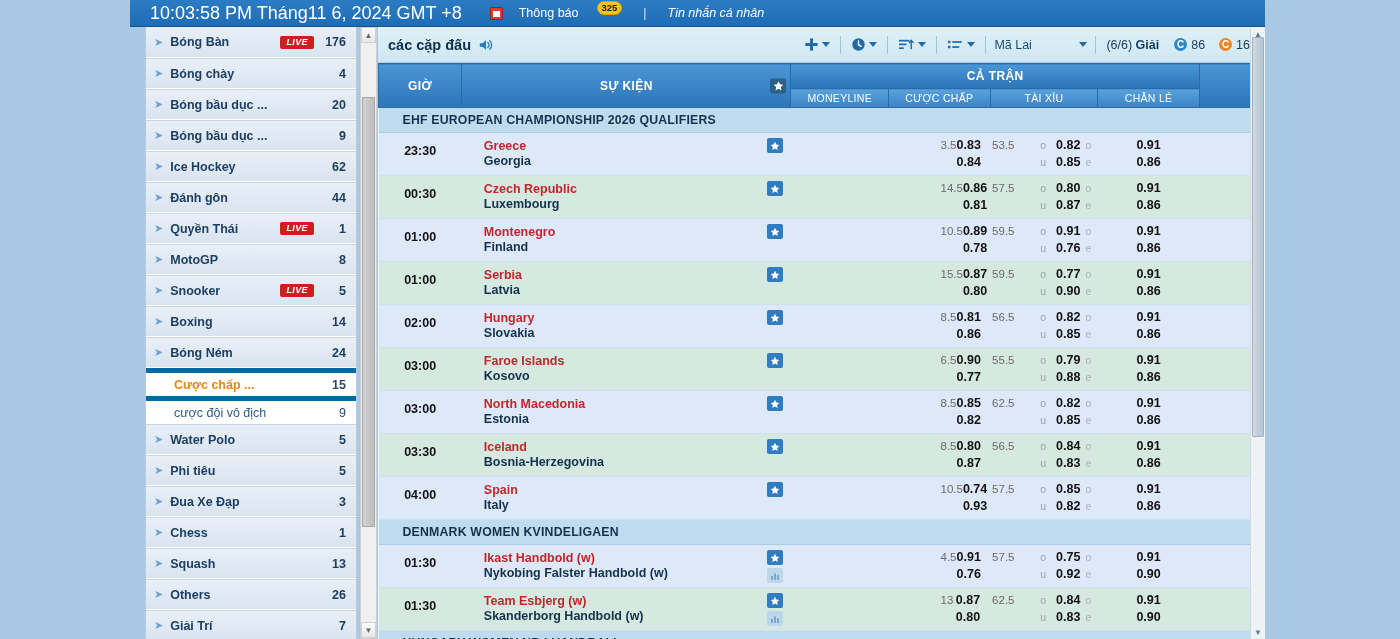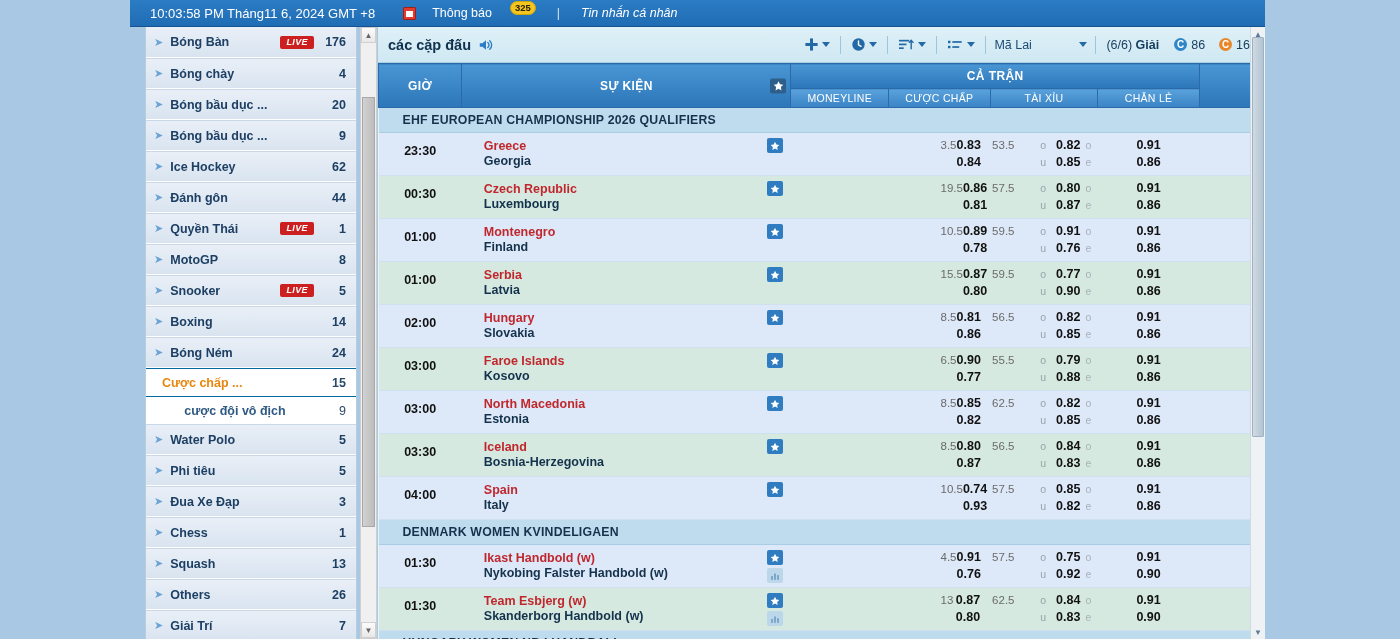--- a/index.html
+++ b/index.html
@@ -12,21 +12,21 @@
   .page { position: relative; width: 1400px; height: 639px; }
 
   
   .topbar {
     position: absolute; left: 130px; top: 0; width: 1135px; height: 27px;
     background: linear-gradient(#2b7cc4, #1f6cb4);
     display: flex; align-items: center; gap: 0;
     color: #fff; font-size: 12.5px;
     border-bottom: 1px solid #15538f;
   }
-  .tb-clock { padding: 0 14px 0 20px; white-space: nowrap; font-size: 13px; color:#ffffff; }
+  .tb-clock { padding: 0 14px 0 20px; white-space: nowrap; font-size: 18px; color:#ffffff; }
   .tb-notify { display: flex; align-items: center; gap: 16px; margin-left: 14px; white-space: nowrap; }
   .noti-ico {
     width: 13px; height: 13px; background: #e23a2e; border: 1px solid #a02018;
     border-radius: 1px; position: relative; display:inline-block;
   }
   .noti-ico::after {
     content: ""; position: absolute; left: 2px; top: 3px; right: 2px; bottom: 2px;
     background: #fff;
   }
   .badge-325 {
@@ -76,25 +76,25 @@
     color: #6ba3d6; font-size: 11px; margin-right: 7px; line-height: 1;
   }
   .sb-label { flex: 1; color: #1d3f63; font-weight: bold; font-size: 12.5px; white-space: nowrap; overflow: hidden; }
   .sb-count { color: #1d3f63; font-weight: bold; font-size: 12.5px; min-width: 22px; text-align: right; }
   .live-tag {
     background: #cc1f1f; color: #fff; font-size: 9px; font-weight: bold;
     font-style: italic; padding: 1px 6px 2px; border-radius: 2px; margin-right: 10px;
     letter-spacing: .4px;
   }
   .sb-item.sub {
-    background: #ffffff; border-top: 1px solid #0369a1; border-bottom: none;
-    height: 28px; padding-left: 16px; gap: 16px;
+    background: #ffffff; border-top: 5px solid #0369a1; border-bottom: none;
+    height: 28px; padding-left: 28px; gap: 16px;
   }
   .sb-item.sub .sb-label { font-weight: bold; color: #e8870f; }
-  .sb-item.sub.plain .sb-label { font-weight: bold; color: #2f5a84; text-align: center; }
+  .sb-item.sub.plain .sb-label { font-weight: normal; color: #2f5a84; }
   .sb-item.sub .sb-count { font-weight: bold; color: #2b4a6b; }
   .sb-item.sub.plain .sb-count { font-weight: normal; }
 
   .sb-scroll {
     position: absolute; left: 360px; top: 27px; width: 17px; height: 612px;
     background: #f0f0f0; border: 1px solid #cfcfcf; border-top: none;
   }
   .sb-scroll .arrow-up, .sb-scroll .arrow-dn {
     position: absolute; left: 0; width: 15px; height: 16px;
     display: flex; align-items: center; justify-content: center;
@@ -496,21 +496,21 @@
                 <span class="ico-sq ico-star">
                   <svg width="10" height="10" viewBox="0 0 12 12">
                     <path d="M6 .8l1.6 3.4 3.6.5-2.6 2.5.6 3.6L6 9.1 2.8 10.8l.6-3.6L.8 4.7l3.6-.5z" fill="#ffffff"></path>
                   </svg>
                 </span>
               </div>
             </td>
             <td class="td-money"></td>
             <td class="odds-cell">
               <div class="hcap-wrap">
-                <div class="hcap-line">19.5</div>
+                <div class="hcap-line">14.5</div>
                 <div class="hcap-odds">
                   <div>0.86</div>
                   <div>0.81</div>
                 </div>
               </div>
             </td>
             <td class="odds-cell">
               <div class="ou-wrap">
                 <div class="ou-line">57.5</div>
                 <div class="ou-mark">

